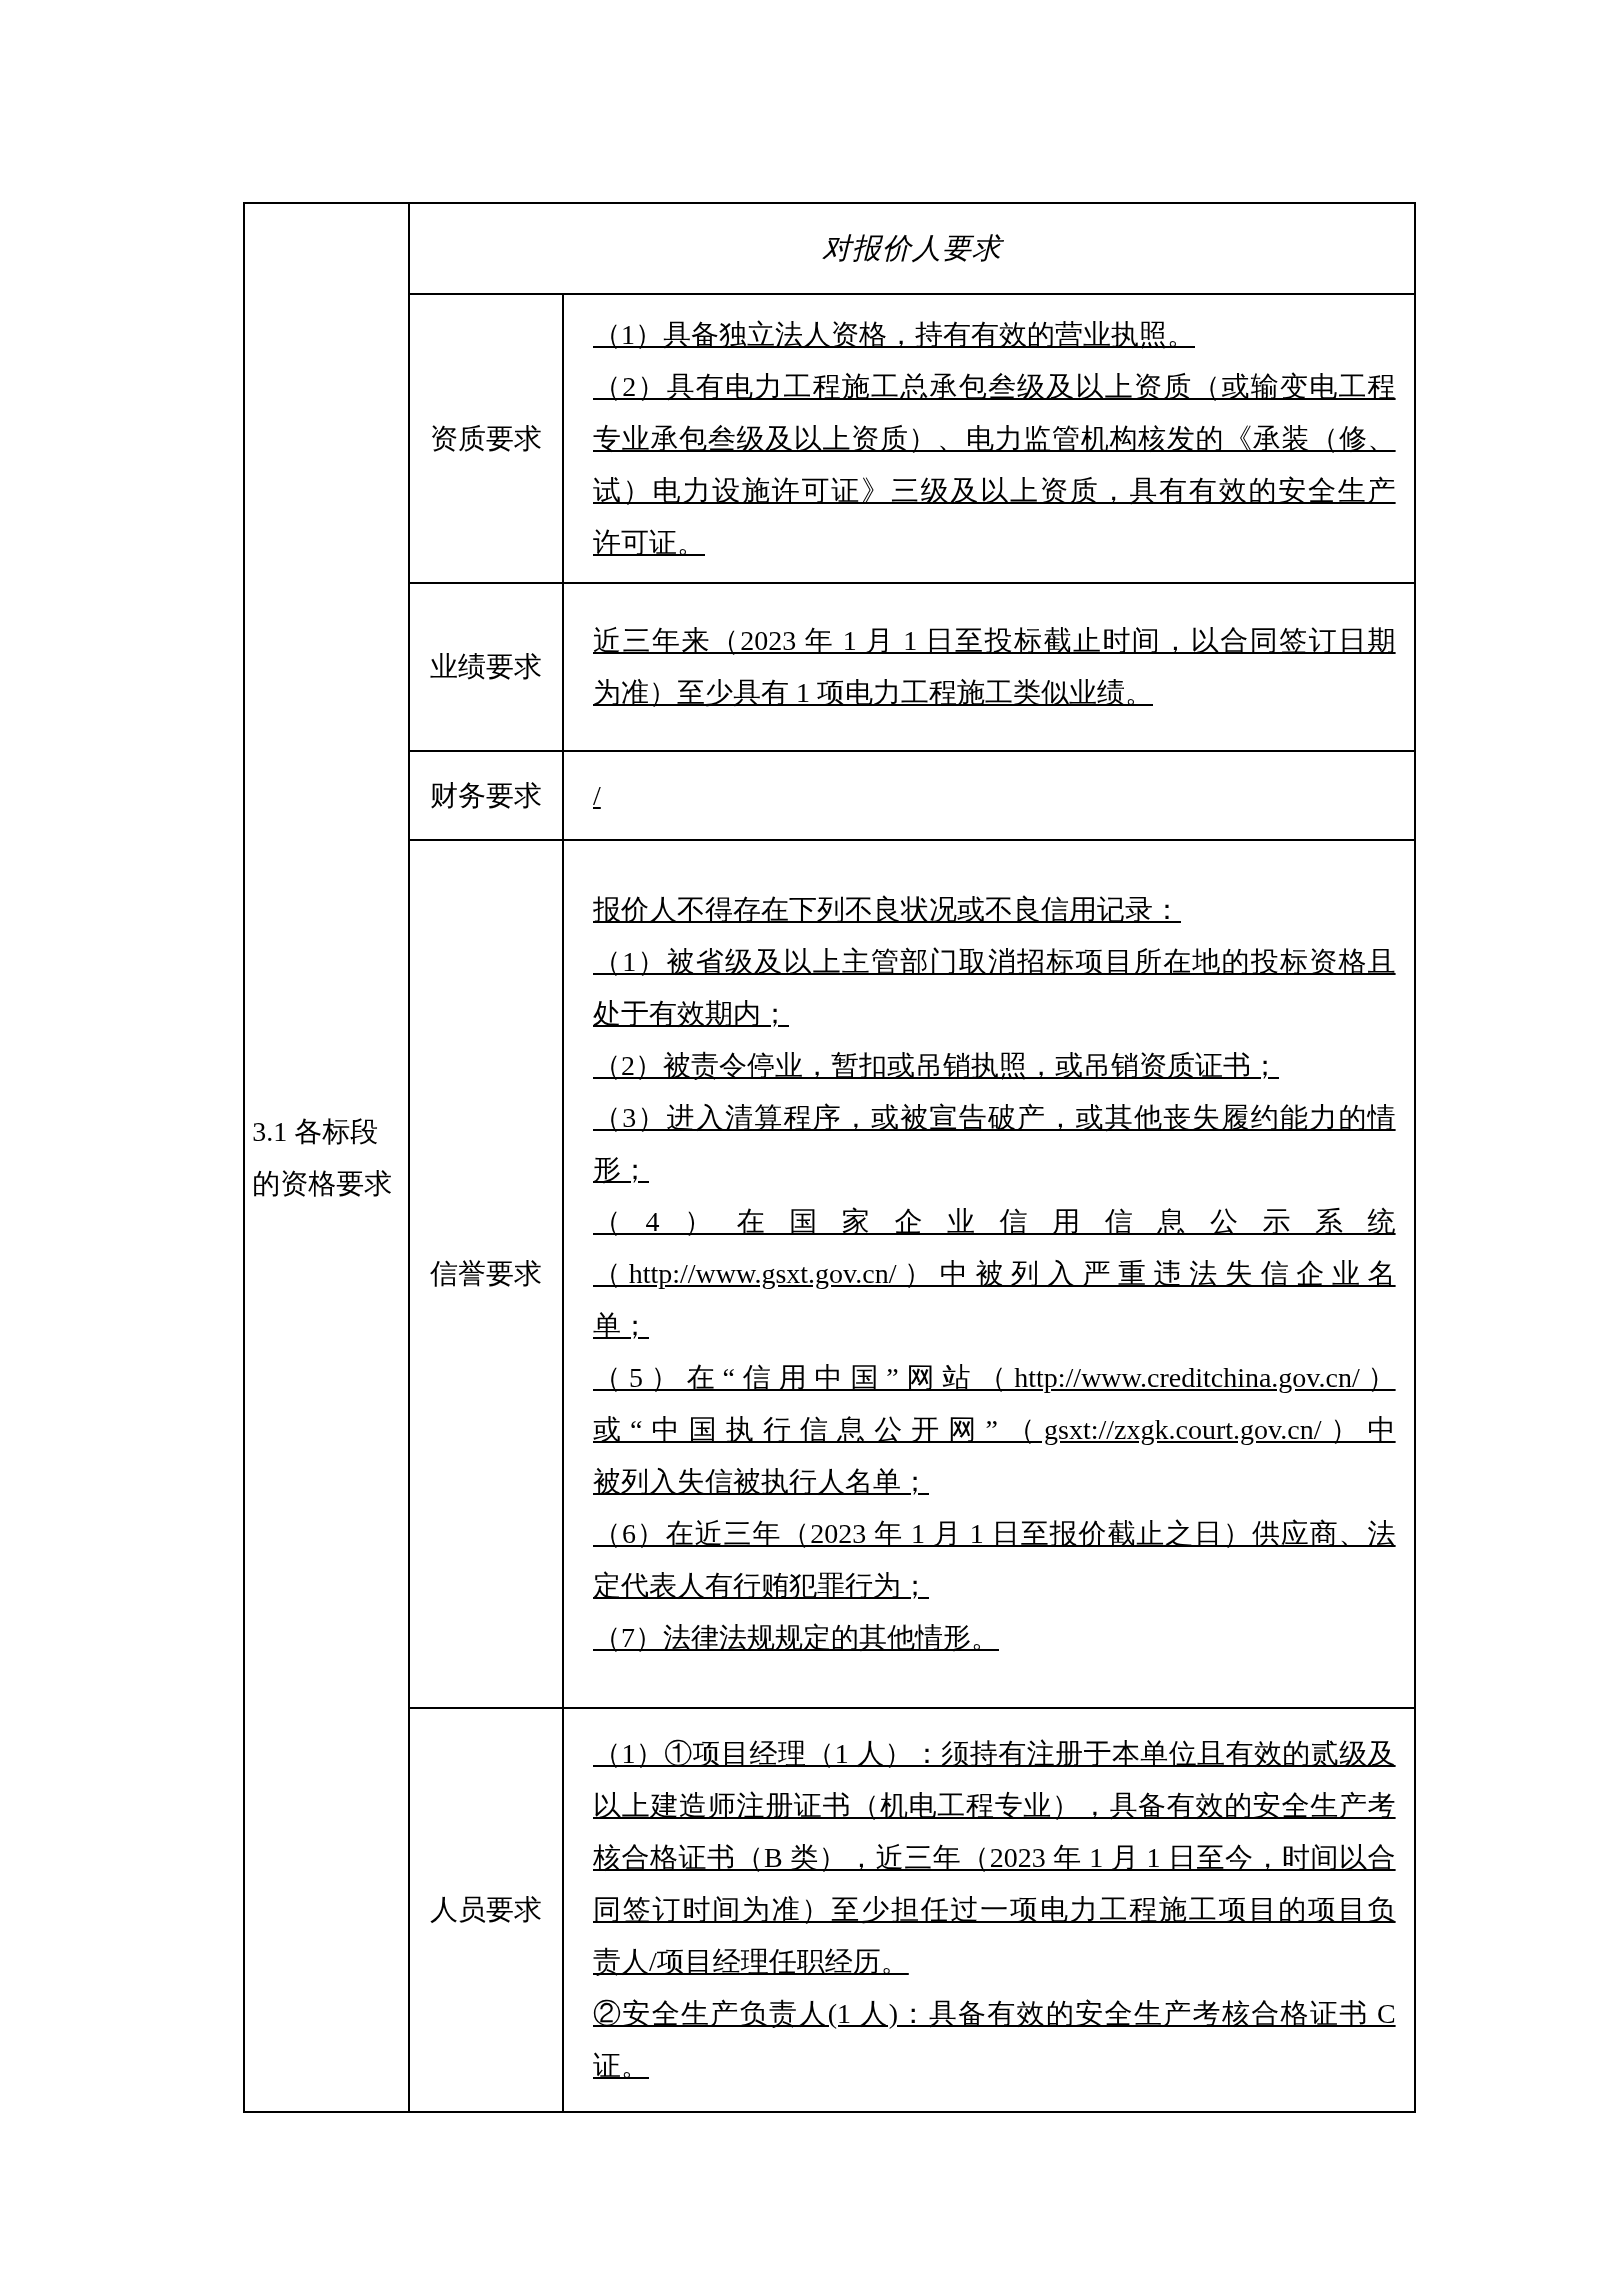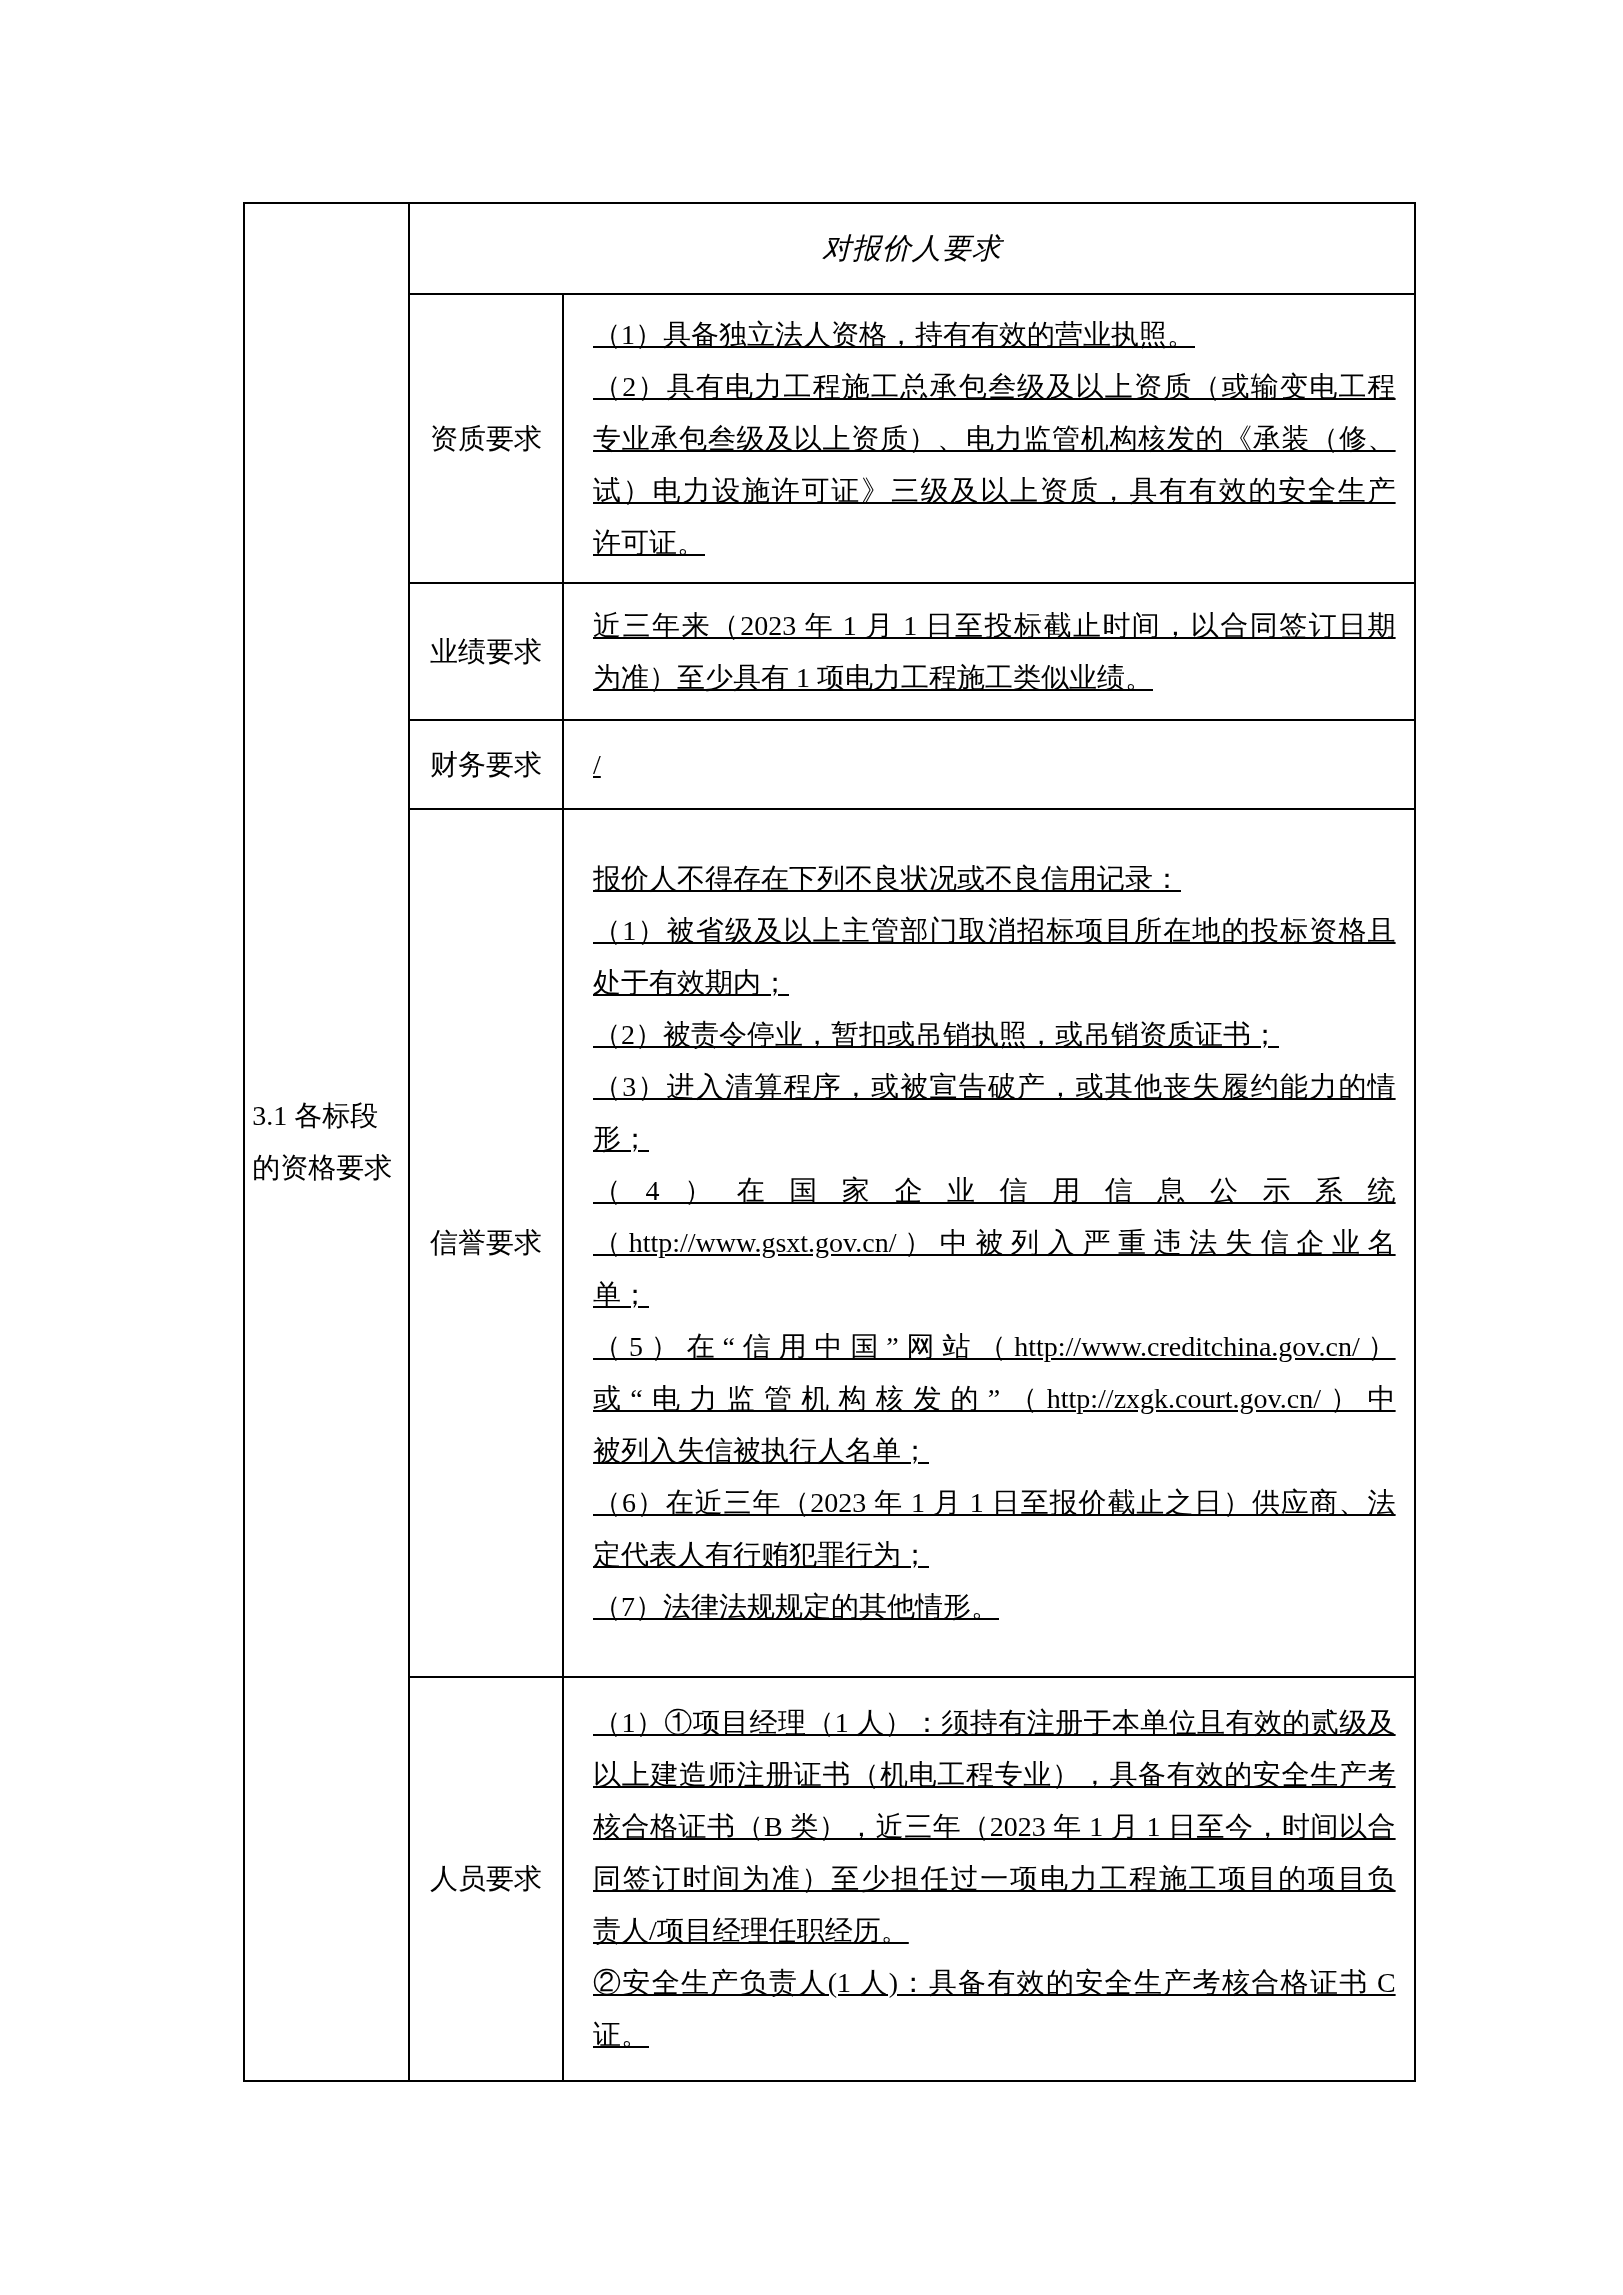--- a/index.html
+++ b/index.html
@@ -54,21 +54,21 @@
   }
   .ln {
     text-align: left;
     white-space: normal;
   }
   .ln.fill {
     text-align: justify;
     text-align-last: justify;
   }
   tr.row-0 { height: 289px; }
-  tr.row-1 { height: 137px; }
+  tr.row-1 { height: 168px; }
   tr.row-2 { height: 89px; }
   tr.row-3 { height: 868px; }
   tr.row-4 { height: 404px; }
 </style>
 </head>
 <body>
 
 <div class="page">
   <table class="qual-table">
     <colgroup>
@@ -113,21 +113,21 @@
             <div class="ln">报价人不得存在下列不良状况或不良信用记录：</div>
             <div class="ln fill">（1）被省级及以上主管部门取消招标项目所在地的投标资格且</div>
             <div class="ln">处于有效期内；</div>
             <div class="ln">（2）被责令停业，暂扣或吊销执照，或吊销资质证书；</div>
             <div class="ln fill">（3）进入清算程序，或被宣告破产，或其他丧失履约能力的情</div>
             <div class="ln">形；</div>
             <div class="ln fill">（4）在国家企业信用信息公示系统</div>
             <div class="ln fill">（http://www.gsxt.gov.cn/）中被列入严重违法失信企业名</div>
             <div class="ln">单；</div>
             <div class="ln fill">（5）在“信用中国”网站（http://www.creditchina.gov.cn/）</div>
-            <div class="ln fill">或“电力监管机构核发的”（http://zxgk.court.gov.cn/）中</div>
+            <div class="ln fill">或“中国执行信息公开网”（gsxt://zxgk.court.gov.cn/）中</div>
             <div class="ln">被列入失信被执行人名单；</div>
             <div class="ln fill">（6）在近三年（2023 年 1 月 1 日至报价截止之日）供应商、法</div>
             <div class="ln">定代表人有行贿犯罪行为；</div>
             <div class="ln">（7）法律法规规定的其他情形。</div>
           </td>
   </tr>
         <tr class="data-row row-4">
     <td class="label-cell">人员要求</td>
     <td class="content-cell">
             <div class="ln fill">（1）①项目经理（1 人）：须持有注册于本单位且有效的贰级及</div>

